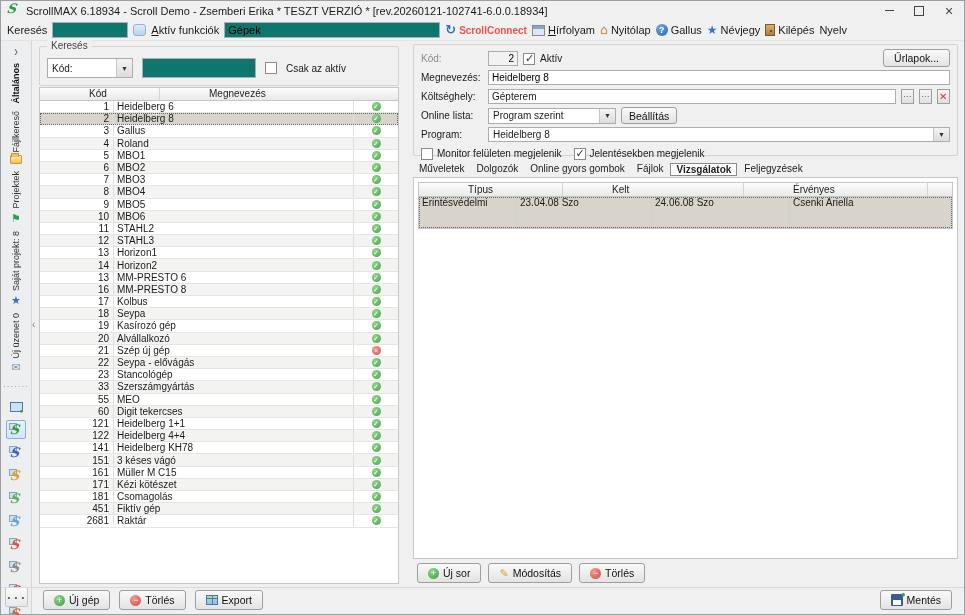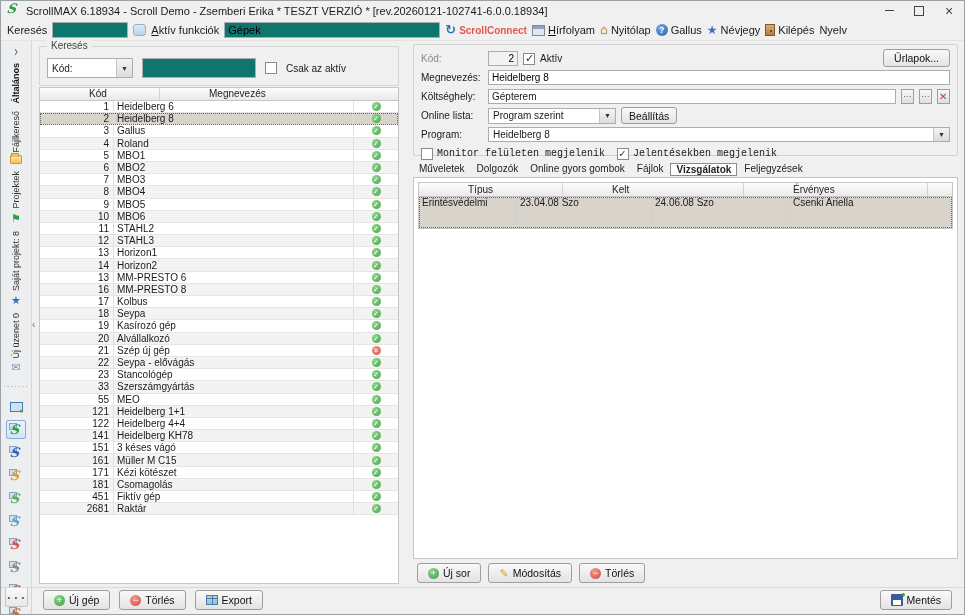--- a/index.html
+++ b/index.html
@@ -112,21 +112,21 @@
   .dfield { height:15px; border:1px solid #abadb3; background:#fff; font:10px "Liberation Sans",sans-serif; padding:0 3px; }
   #code-input { width:30px; text-align:right; background:#f2f2f2; }
   #name-input { flex:1; }
   #forms-btn { position:absolute; right:0; top:0; height:18px; }
   #cost-field { flex:1; display:flex; align-items:center; border:1px solid #abadb3; background:#fff; height:15px; padding:0 3px; }
   .mini-btn { width:13px; height:15px; border:1px solid #9e9e9e; background:linear-gradient(#f6f6f6,#e0e0e0); display:inline-flex; align-items:center; justify-content:center; font-size:7px; color:#333; letter-spacing:0.5px; flex:none; }
   .mini-btn.red { color:#c43a30; font-weight:bold; font-size:10px; }
   #online-combo { width:128px; height:16px; }
   #settings-btn { height:17px; padding:0 7px; }
   #program-combo { flex:1; height:15px; }
-  .dcheck { display:flex; align-items:center; gap:4px;font-family:Liberation Mono, monospace; }
+  .dcheck { display:flex; align-items:center; gap:4px; }
 
   #detail-tabs { position:absolute; left:413px; top:159px; display:flex; align-items:flex-end; gap:2px; font-size:10px; height:16px; }
   .dtab { padding:2px 5px; color:#222; }
   .dtab.active { background:#fff; border:1px solid #8a8a8a; padding:0 5px;font-weight:bold; }
 
   #detail-body { position:absolute; left:412px; top:176px; width:545px; height:382px; background:#fff; border:1px solid #c6c6c6; padding:4px; }
   #insp-table { border:1px solid #c6c6c6; display:flex; flex-direction:column;justify-content:center; }
   #insp-table .thead { height:14px; }
   #insp-table .th { line-height:13px; }
   .ith-tipus { width:98px; flex:none; }
@@ -434,20 +434,27 @@
         <div class="trow">
           <div class="td code">33</div>
           <div class="td name">Szerszámgyártás</div>
           <div class="td act">
             <span class="okdot">✓</span>
           </div>
         </div>
         <div class="trow">
           <div class="td code">55</div>
           <div class="td name">MEO</div>
+          <div class="td act">
+            <span class="okdot">✓</span>
+          </div>
+        </div>
+        <div class="trow">
+          <div class="td code">60</div>
+          <div class="td name">Digit tekercses</div>
           <div class="td act">
             <span class="okdot">✓</span>
           </div>
         </div>
         <div class="trow">
           <div class="td code">121</div>
           <div class="td name">Heidelberg 1+1</div>
           <div class="td act">
             <span class="okdot">✓</span>
           </div>

